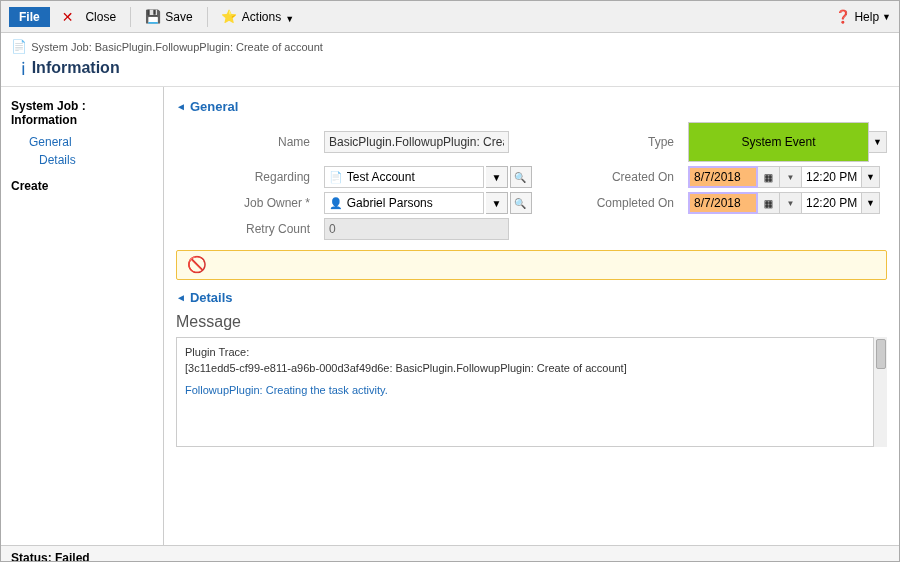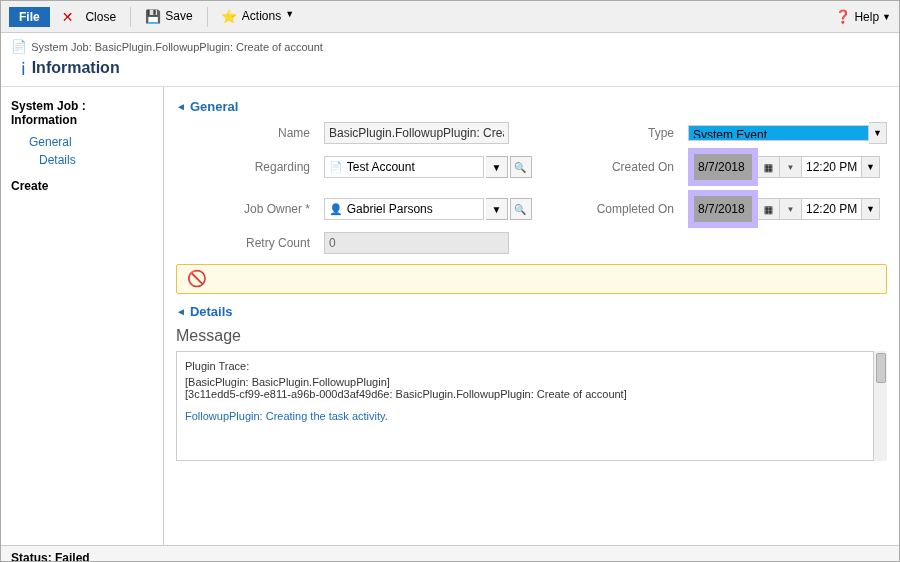--- a/index.html
+++ b/index.html
@@ -7,21 +7,21 @@
 
     
     #toolbar {
       display: flex; align-items: center; background: #f0f0f0;
       border-bottom: 1px solid #ccc; padding: 4px 8px; gap: 12px; height: 32px;
     }
     #file-btn {
       background: #1e6bb8; color: #fff; border: none; padding: 3px 10px; font-size: 12px; cursor: pointer; font-weight: bold;
     }
     .toolbar-btn {
-      background: none; border: none; cursor: pointer; display: flex; align-items: flex-start; gap: 4px; font-size: 12px; color: #000;
+      background: none; border: none; cursor: pointer; display: flex; align-items: flex-end; gap: 4px; font-size: 12px; color: #000;
     }
     .toolbar-sep { width: 1px; height: 20px; background: #ccc; margin: 0 2px; }
     .help-btn {
       margin-left: auto; background: none; border: none; cursor: pointer; font-size: 12px; color: #000; display: flex; align-items: center; gap: 3px;
     }
 
     
     #breadcrumb-area {
       padding: 6px 10px 2px 10px; border-bottom: 1px solid #ddd;
     }
@@ -64,31 +64,31 @@
     .field-input.readonly { background: #f5f5f5; color: #333; }
     .field-input.disabled { background: #e8e8e8; color: #666; }
     .icon-btn {
       border: 1px solid #bbb; background: #f5f5f5; cursor: pointer; height: 22px; width: 22px;
       display: flex; align-items: center; justify-content: center; font-size: 10px;
     }
 
     
     .select-wrap { display: flex; align-items: center; gap: 0; }
     .field-select {
-      border: 1px solid #ccc; padding: 2px 4px; font-size: 12px; height: 16px; background: #0ea5e9; flex: 1; appearance: none;
+      border: 1px solid #ccc; padding: 2px 4px; font-size: 12px; height: 40px; background: #84cc16; flex: 1; appearance: none; text-align: center;
     }
     .select-arrow {
       border: 1px solid #ccc; border-left: none; background: #f0f0f0; height: 22px; width: 18px;
       display: flex; align-items: center; justify-content: center; font-size: 9px;
     }
 
     
     .date-wrap { display: flex; align-items: center; gap: 0; }
     .date-input {
-      border: 6px solid #c4b5fd; padding: 2px 4px; font-size: 12px; height: 38px; width: 70px; background: #a3a3a3;
+      border: 2px solid #c4b5fd; padding: 2px 4px; font-size: 12px; height: 22px; width: 70px; background: #fdba74;
     }
     .date-btn {
       border: 1px solid #ccc; border-left: none; background: #f0f0f0; height: 22px; width: 22px;
       display: flex; align-items: center; justify-content: center; font-size: 10px; cursor: pointer;
     }
     .time-input {
       border: 1px solid #ccc; border-left: none; padding: 2px 4px; font-size: 12px; height: 22px; width: 60px; background: #fff;
     }
     .time-btn {
       border: 1px solid #ccc; border-left: none; background: #f0f0f0; height: 22px; width: 18px;
@@ -257,21 +257,20 @@
     <div class="section-header">
       <span class="section-triangle">◄</span>
       <span>Details</span>
     </div>
 
     <div class="details-label">Message</div>
 
     <div style="position:relative;">
       <div class="plugin-trace-box" style="padding-right:4px;">
         <div class="trace-header">Plugin Trace:</div>
-        <div>[BasicPlugin: BasicPlugin.FollowupPlugin]</div>
         <div>
           <span>[3c11edd5-cf99-e811-a96b-000d3af49d6e: BasicPlugin.FollowupPlugin: Create of account]</span>
         </div>
         <div style="height:10px;"></div>
         <div>
           <span class="trace-link">FollowupPlugin: Creating the task activity.</span>
         </div>
       </div>
       <div class="plugin-trace-scrollbar">
         <div class="scrollbar-thumb"></div>

